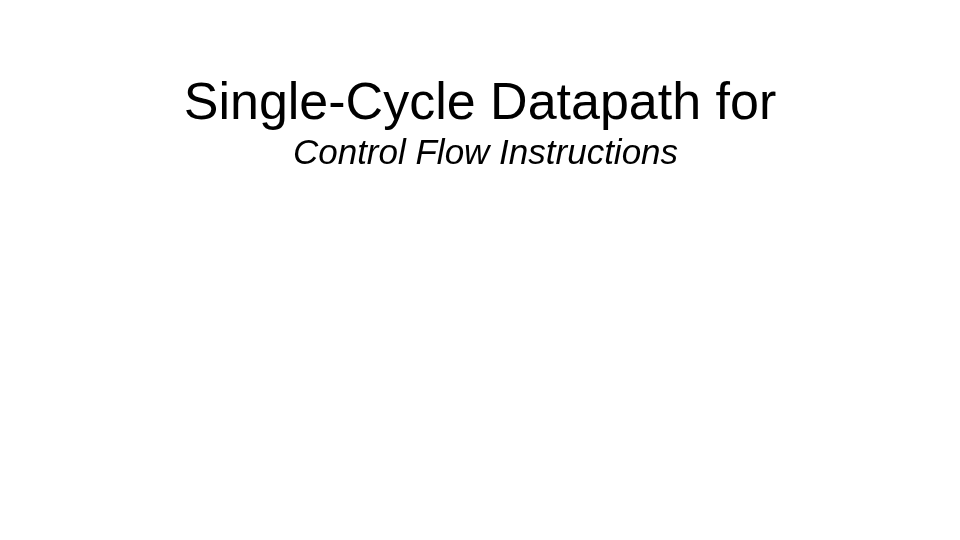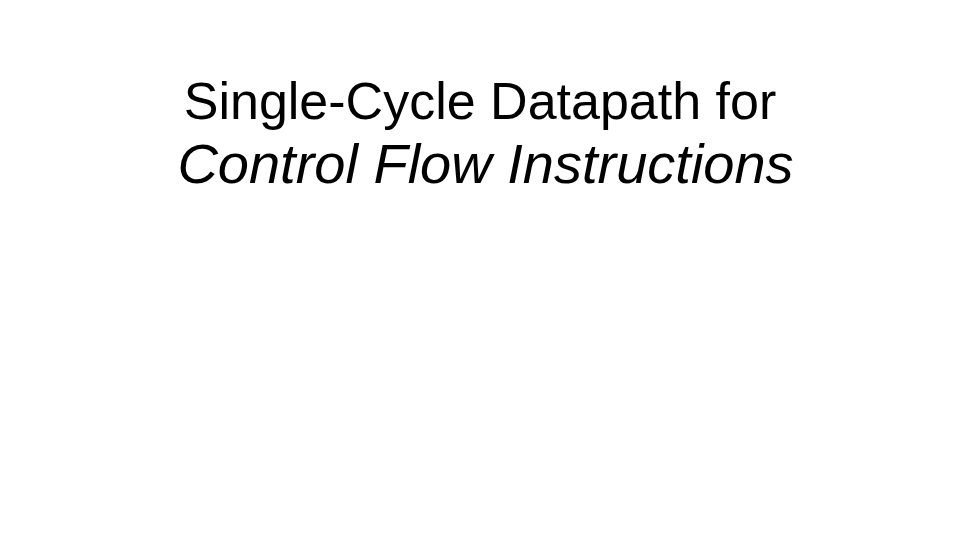--- a/index.html
+++ b/index.html
@@ -23,21 +23,21 @@
       text-align: center;
       color: #000000;
       font-weight: 300;
     }
     .title-line1 {
       font-size: 52px;
       font-style: normal;
       line-height: 1.15;
     }
     .title-line2 {
-      font-size: 56px;
+      font-size: 35px;
       font-style: italic;
       line-height: 1.15;
       padding-left: 11px;
     }
   </style>
 </head>
 <body>
 
 <div class="slide-title">
   <div class="title-line1">Single-Cycle Datapath for</div>

